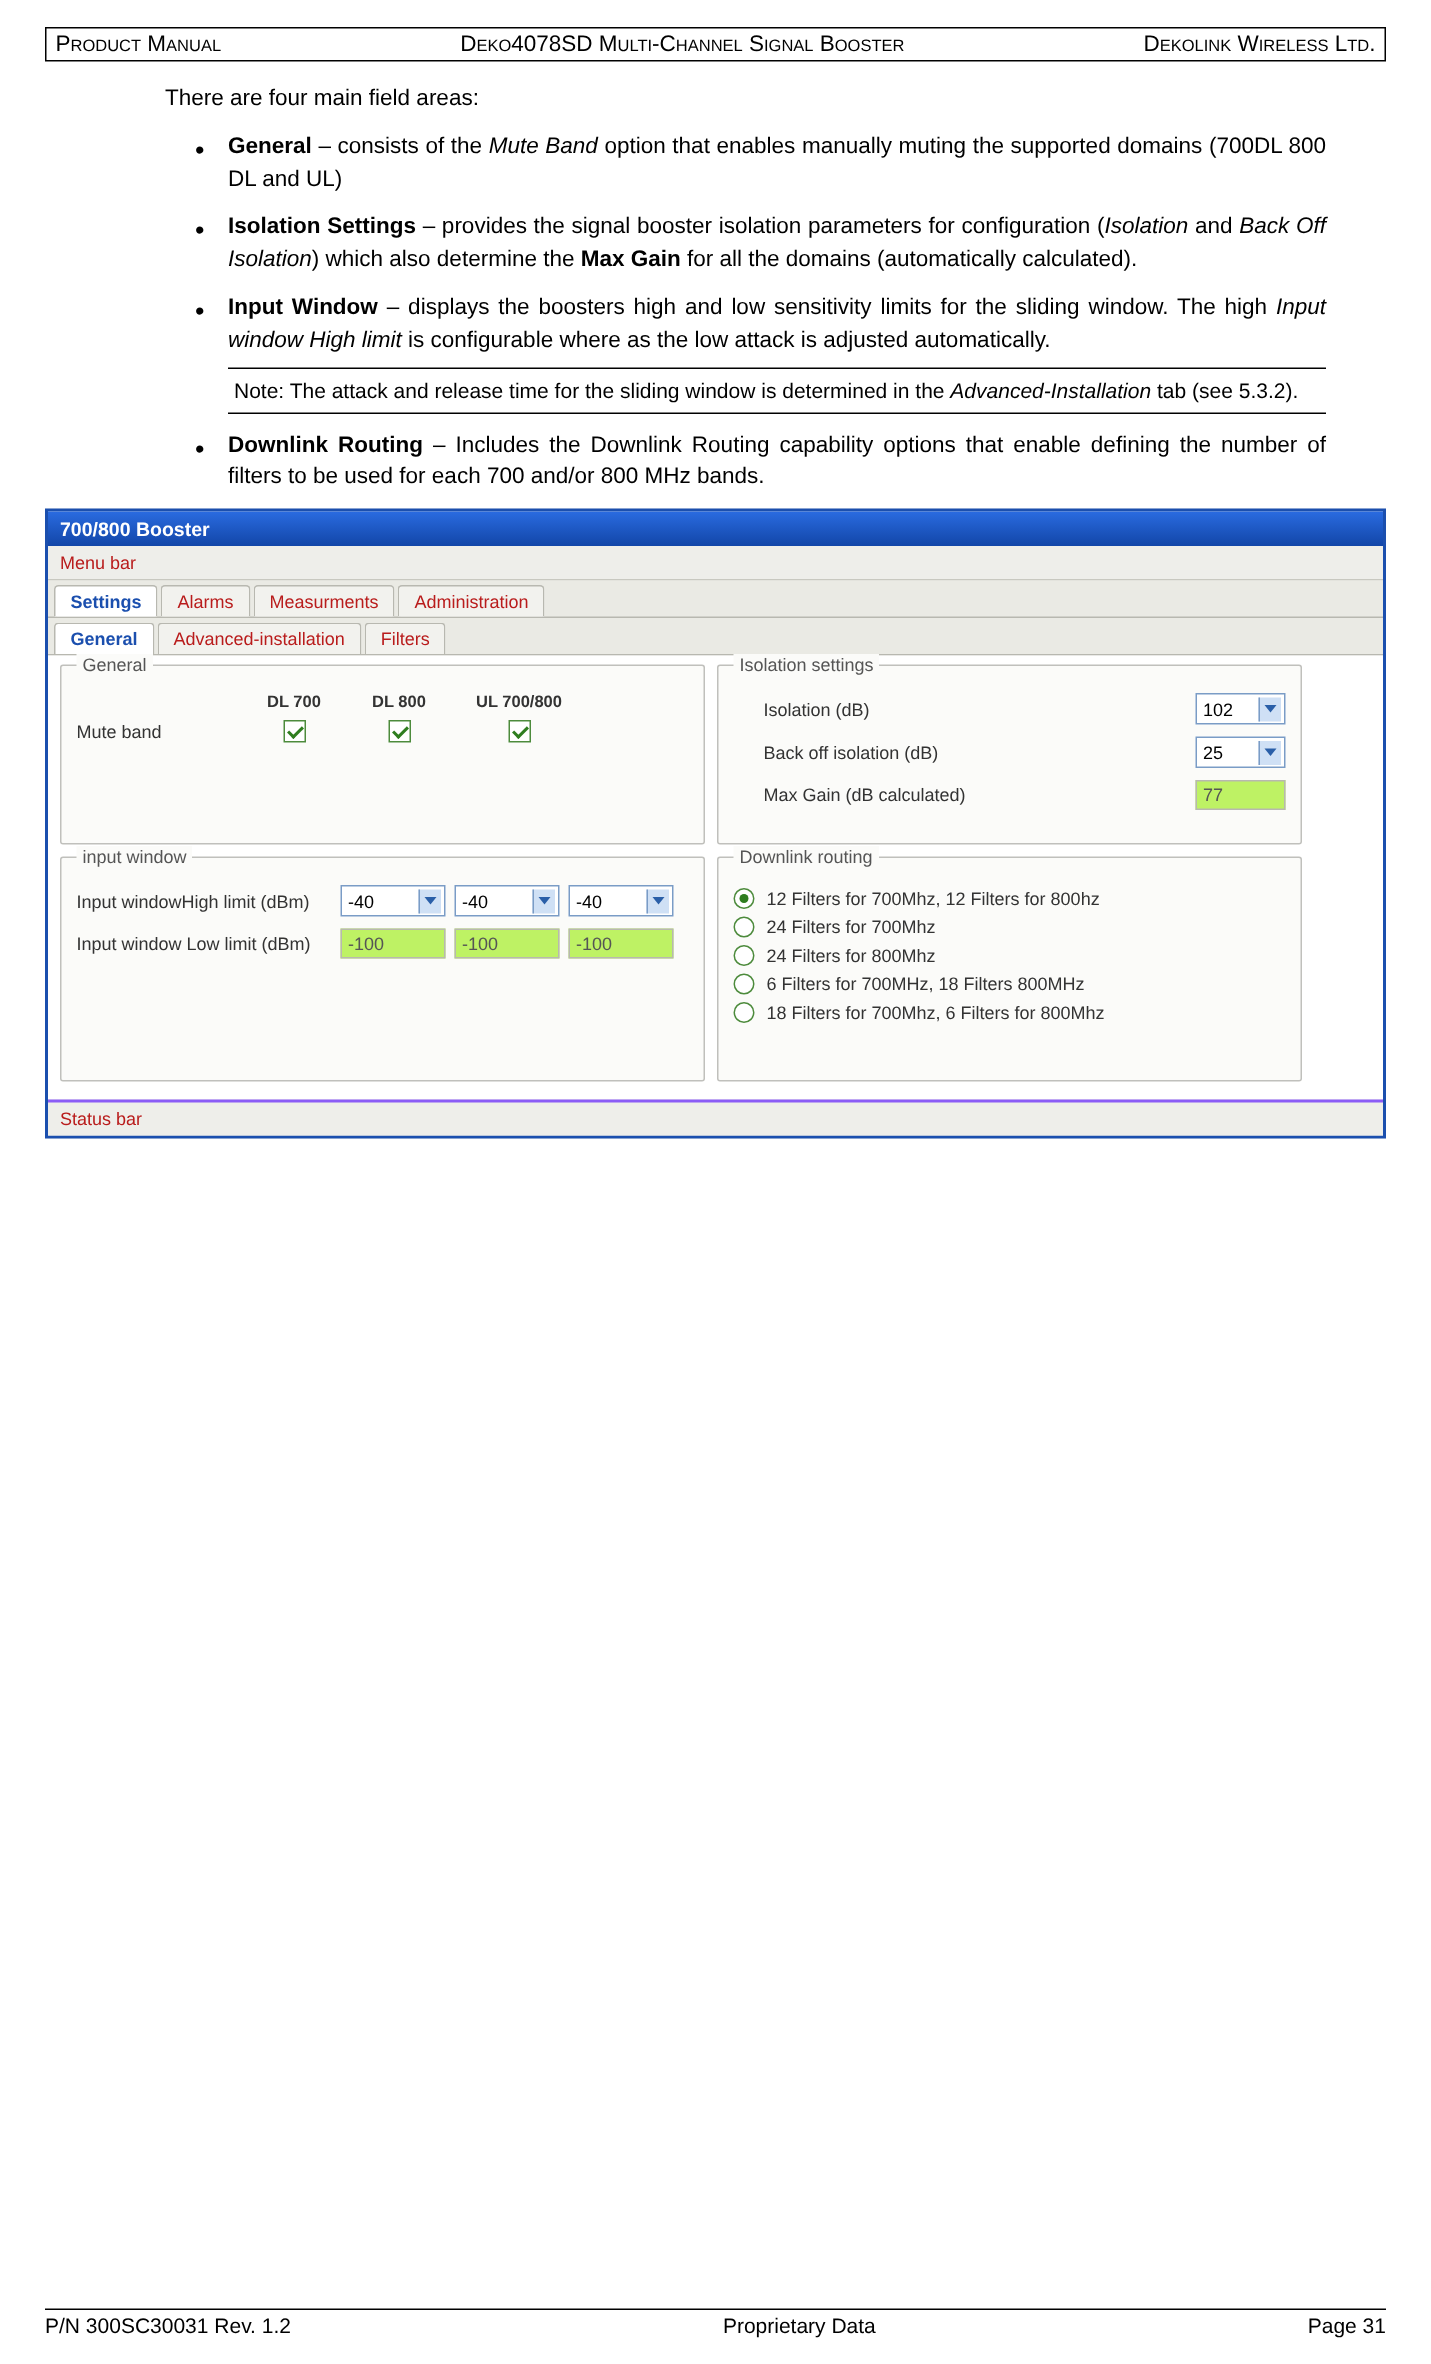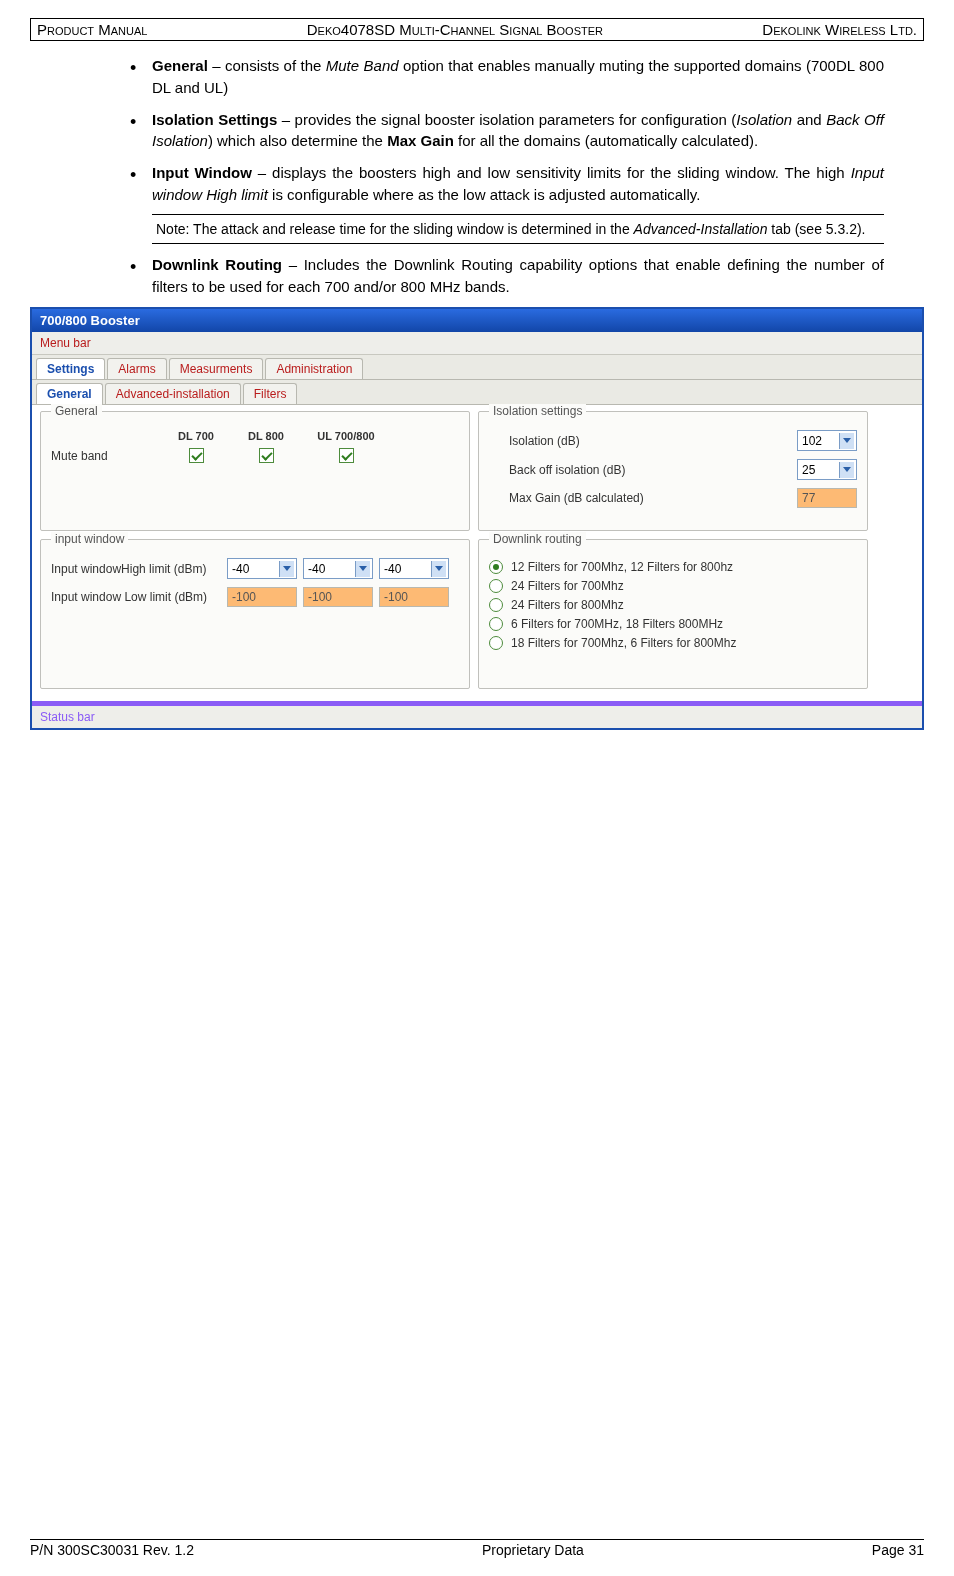--- a/index.html
+++ b/index.html
@@ -134,43 +134,43 @@
   .select-box .arr {
     width:15px; height:16px; background:#cfe0f5; border-left:1px solid #7a9cc6;
     position:relative;
   }
   .select-box .arr::after {
     content:""; position:absolute; left:3px; top:5px;
     border-left:4px solid transparent; border-right:4px solid transparent;
     border-top:5px solid #2a5fa8;
   }
   .readonly-box {
-    border:1px solid #b8b8b0; background:#fdba74; height:20px;
+    border:1px solid #b8b8b0; background:#bef264; height:20px;
     display:flex; align-items:center; padding-left:4px; font-size:12px; color:#555;
   }
 
   .iw-grid { display:grid; grid-template-columns: 170px 70px 70px 70px; row-gap:8px; column-gap:6px; align-items:center; }
   .iw-grid .lbl { font-size:12px; color:#333; }
 
   .routing-list { display:flex; flex-direction:column; gap:5px; padding-top:2px; }
   .radio-row { display:flex; align-items:center; gap:8px; font-size:12px; color:#333; }
   .radio {
     width:14px; height:14px; border:1px solid #4d8b3c; border-radius:50%;
     position:relative; flex-shrink:0; background:#fff;
   }
   .radio.sel::after {
     content:""; position:absolute; left:3px; top:3px; width:6px; height:6px;
     background:#2f7d1f; border-radius:50%;
   }
 
   .status-row {
     background: #eeeeea;
-    border-top: 5px solid #8b5cf6;
+    border-top: 2px solid #8b5cf6;
     padding: 4px 8px;
-    color: #8b5cf6;
+    color: #b91c1c;
   }
 
   .page-footer {
     position: absolute;
     bottom: 18px;
     left: 30px; right: 30px;
     border-top: 1px solid #000;
     display: flex;
     justify-content: space-between;
     padding-top: 2px;
@@ -181,20 +181,21 @@
 </head>
 <body>
 
 <div class="page-header">
   <span>Product Manual</span>
   <span>Deko4078SD Multi-Channel Signal Booster</span>
   <span>Dekolink Wireless Ltd.</span>
 </div>
 
 <div class="content">
+  <p class="intro">There are four main field areas:</p>
 
   <ul class="bullets">
     <li>
       <span class="b">General</span><span> – consists of the </span><span class="it">Mute Band</span><span> option that enables manually muting the supported domains (700DL  800 DL and UL)</span>
     </li>
     <li>
       <span class="b">Isolation Settings</span><span> – provides the signal booster isolation parameters for configuration (</span><span class="it">Isolation</span><span> and </span><span class="it">Back Off Isolation</span><span>) which also determine the </span><span class="b">Max Gain</span><span> for all the domains (automatically calculated).</span>
     </li>
     <li>
       <span class="b">Input Window</span><span> – displays the boosters high and low sensitivity limits for the sliding window. The high </span><span class="it">Input window High limit</span><span> is configurable where as the low attack is adjusted automatically.</span>

